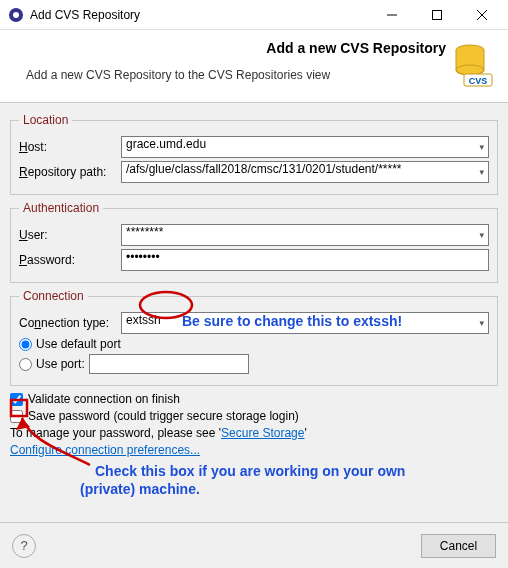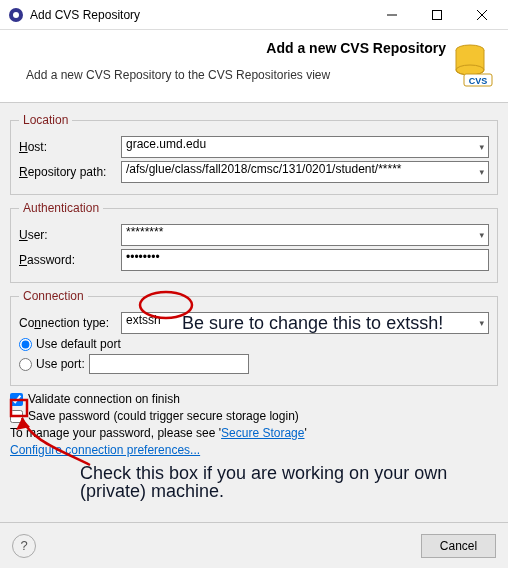--- a/index.html
+++ b/index.html
@@ -114,23 +114,23 @@
     min-width: 75px; height: 24px;
     border: 1px solid #adadad;
     background: #e1e1e1;
     margin-left: 6px;
     font-family: inherit; font-size: 12px;
     cursor: pointer;
   }
   .btn.primary { border: 1px solid #0078d7; }
   .annot {
     position: absolute;
-    color: #0f172a;
-    font-weight: 400;
-    font-size: 18px;
+    color: #1d4ed8;
+    font-weight: 700;
+    font-size: 14px;
     pointer-events: none;
   }
   svg.overlay {
     position: absolute; top:0; left:0; width:508px; height:568px;
     pointer-events:none;
   }
 </style>
 </head>
 <body>
 
@@ -262,14 +262,14 @@
 
   <ellipse cx="166" cy="305" rx="26" ry="13" fill="none" stroke="#c00" stroke-width="2.5"></ellipse>
 
   <rect x="11" y="400" width="16" height="16" fill="none" stroke="#c00" stroke-width="2.5"></rect>
 
   <path d="M 90 465 C 60 450, 30 440, 22 418" fill="none" stroke="#c00" stroke-width="2.5"></path>
   <polygon points="22,418 16,430 30,427" fill="#c00"></polygon>
 </svg>
 
 <div class="annot" style="left:182px; top:313px;">Be sure to change this to extssh!</div>
-<div class="annot" style="left:80px; top:463px;">Check this box if you are working on your own</div>
+<div class="annot" style="left:95px; top:463px;">Check this box if you are working on your own</div>
 <div class="annot" style="left:80px; top:481px;">(private) machine.</div>
 
 </body></html>

